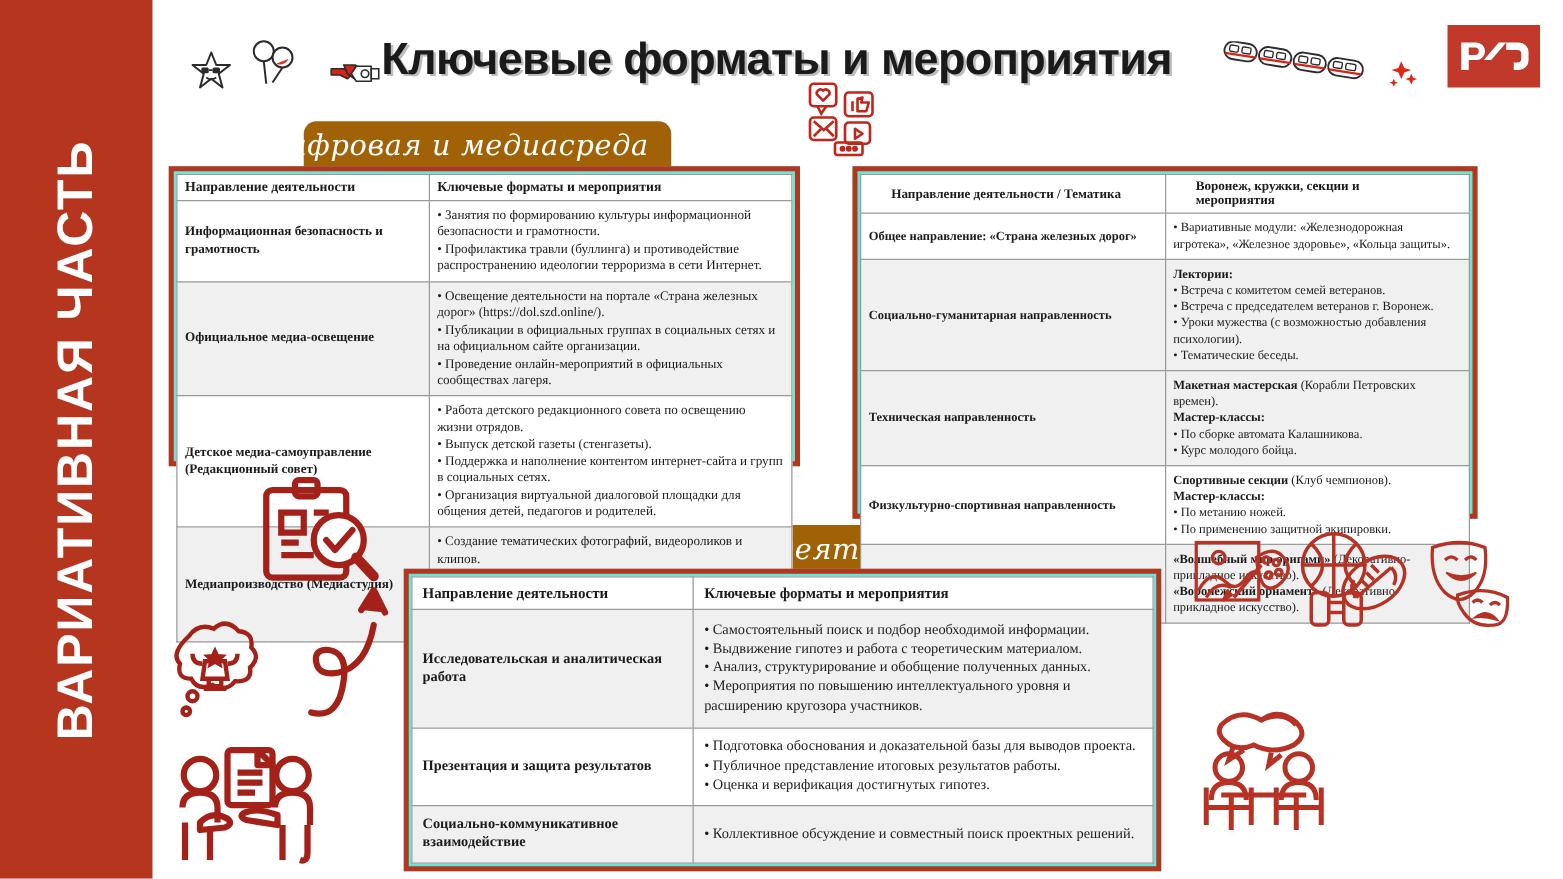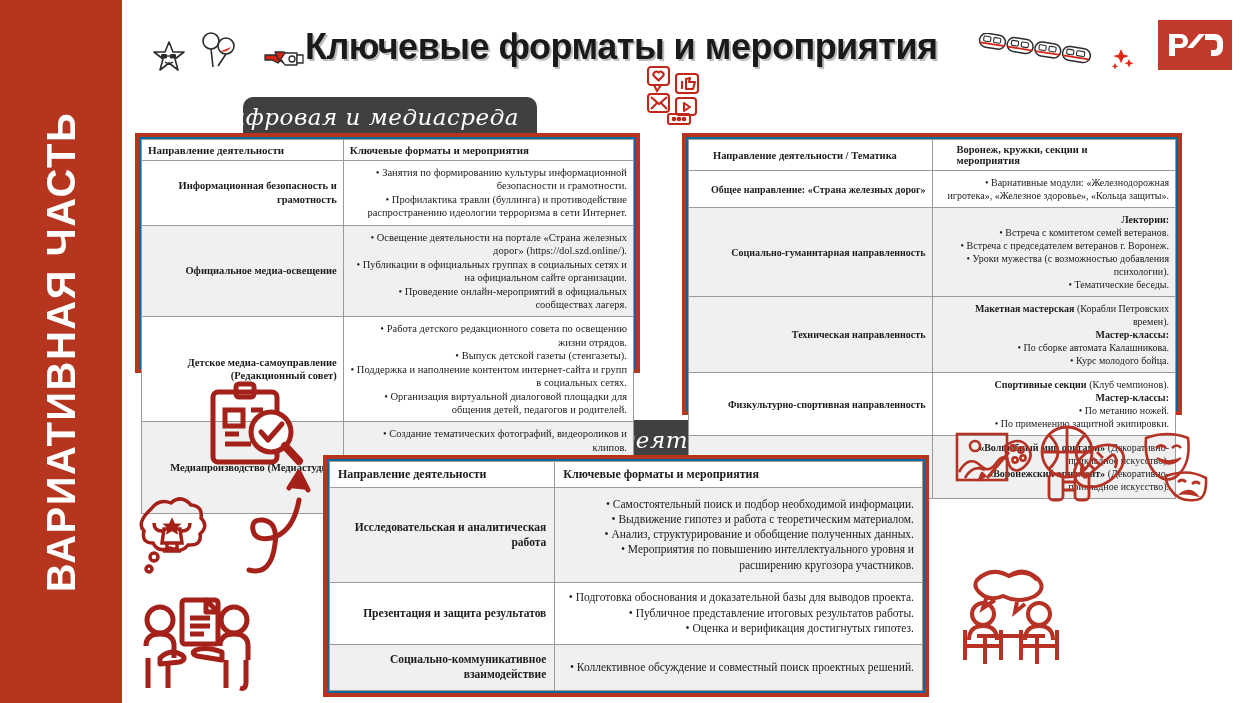--- a/index.html
+++ b/index.html
@@ -44,56 +44,55 @@
   .rzd-logo{
     position:absolute;left:1158px;top:20px;width:74px;height:50px;
     background:#c0392b;
     display:flex;align-items:center;justify-content:center;
   }
   .rzd-logo svg{display:block;}
 
   
   .banner{
     position:absolute;
-    background:#404040;
+    background:#a16207;
     border-radius:10px 10px 0 0;
     color:#ffffff;
     display:flex;align-items:center;justify-content:flex-end;
     box-sizing:border-box;
     padding-right:18px;
   }
   .banner-title{
     font-family:"DejaVu Serif", serif;
     font-style:italic;
     font-size:23px;
     font-weight:normal;
     letter-spacing:0.5px;
     white-space:nowrap;
   }
 
   
   .tblwrap{
     position:absolute;
     border:4px solid #b5351f;
-    background:#0369a1;
+    background:#5eead4;
     box-sizing:border-box;
     padding:2px;
   }
   table.tbl{
     width:100%;height:100%;
     border-collapse:collapse;
     table-layout:fixed;
     background:#fff;
   }
   table.tbl th, table.tbl td{
     border:1px solid #9a9a9a;
     vertical-align:middle;
     box-sizing:border-box;
     color:#1b1b1b;
-    text-align:right;
   }
   table.tbl th{
     background:#ffffff;
     font-weight:bold;
     text-align:left;
   }
   table.tbl tr.alt td{ background:#f0f0f0; }
   td.dir{ font-weight:bold; }
   td.body{ font-weight:normal; }
   .b{font-weight:bold;}

